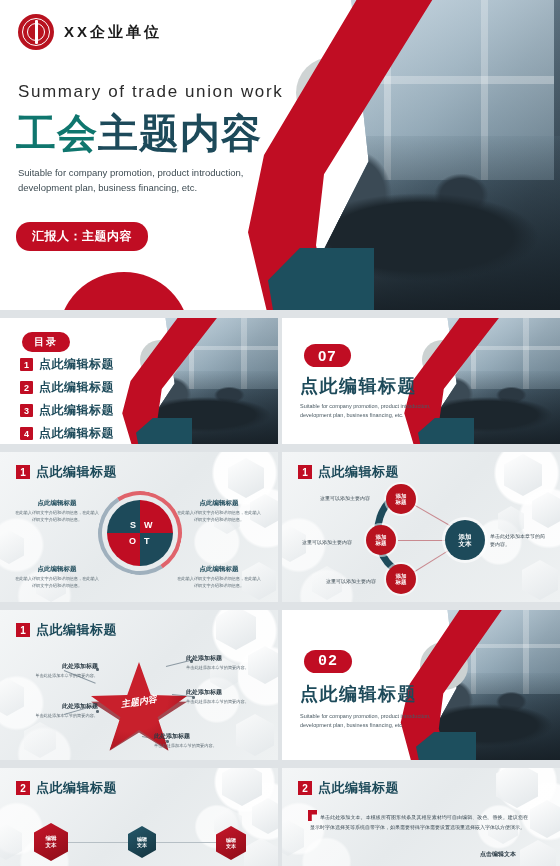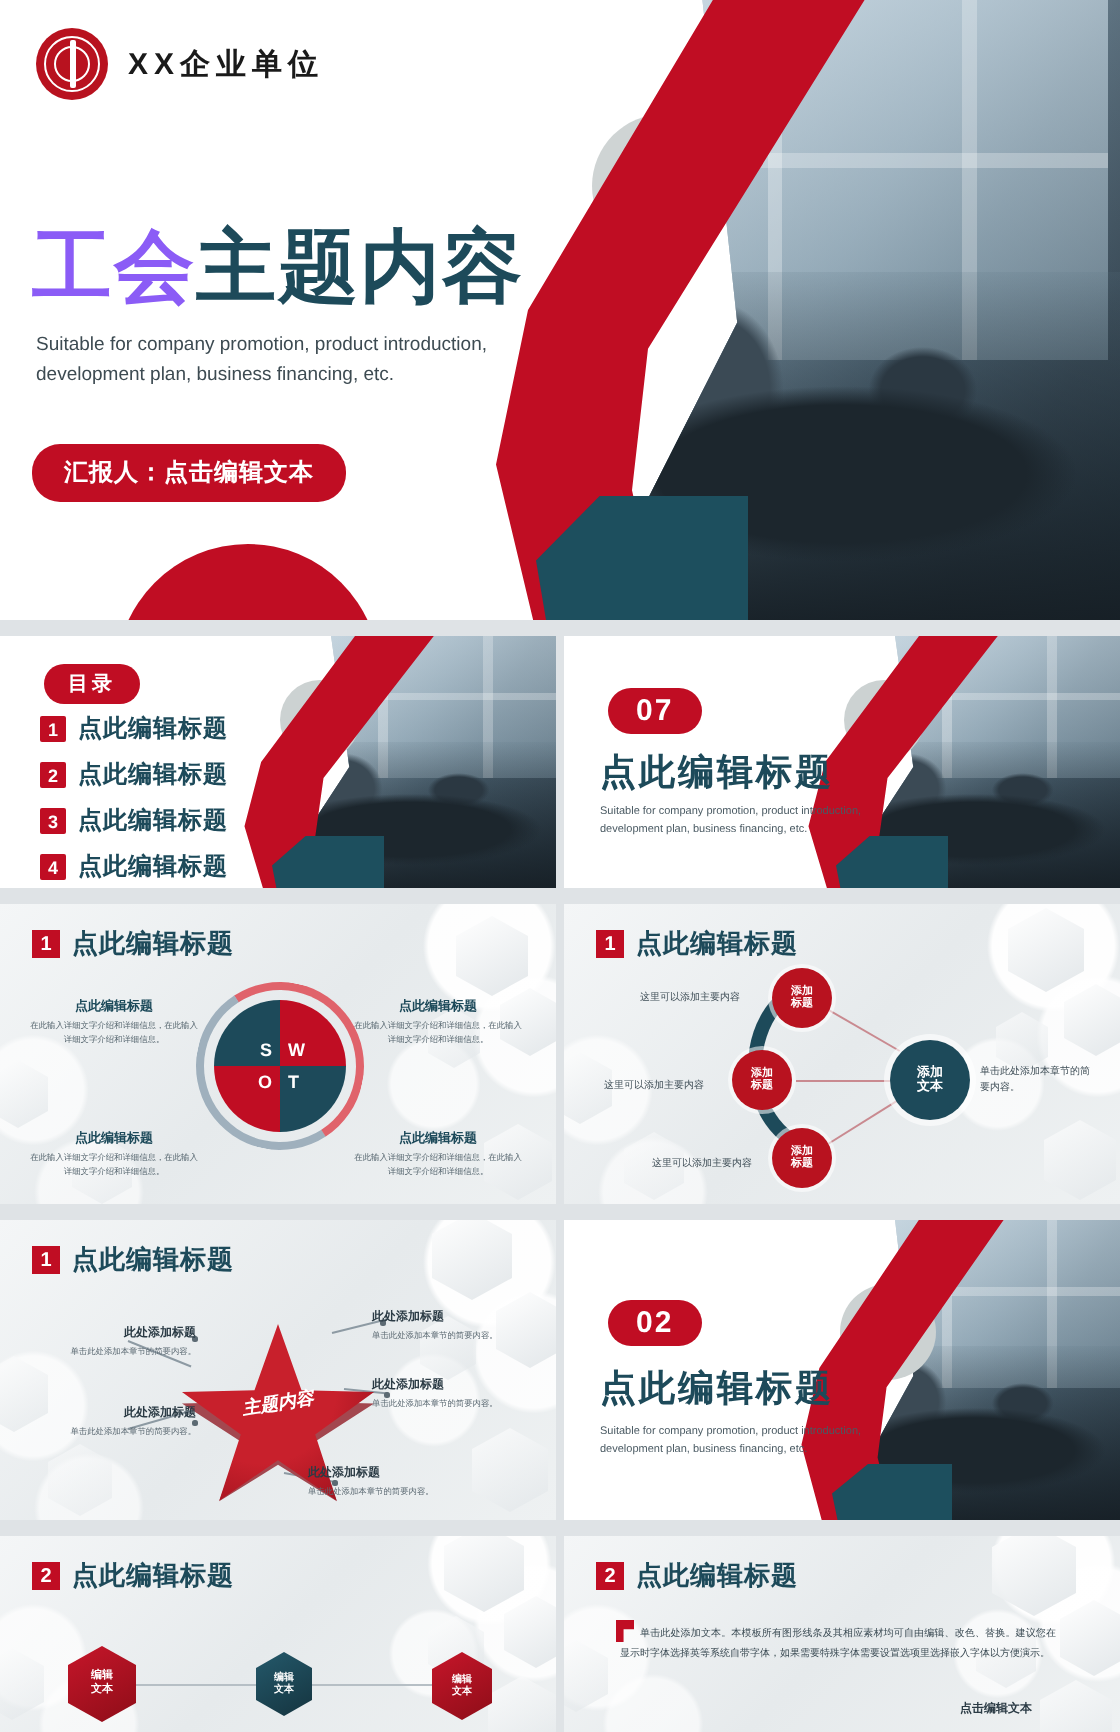--- a/index.html
+++ b/index.html
@@ -68,21 +68,21 @@
     background: #fff; border-radius: 1px;
   }
   .logo-text { font-size: 15px; font-weight: bold; letter-spacing: 3px; color: #1a1a1a; }
   .cover-en {
     position: absolute; left: 18px; top: 82px; font-size: 17px; letter-spacing: 1.6px;
     color: #2b2b2b; font-weight: 400;
   }
   .cover-cn {
     position: absolute; left: 16px; top: 106px; font-size: 40px; font-weight: bold; letter-spacing: 1px;
   }
-  .cover-cn .red { color: #8b5cf6; }
+  .cover-cn .red { color: #0f766e; }
   .cover-cn .teal { color: #1d4a5a; }
   .cover-sub {
     position: absolute; left: 18px; top: 166px; width: 250px; font-size: 9.5px;
     line-height: 1.55; color: #3d4b52;
   }
   .cover-badge {
     position: absolute; left: 16px; top: 222px; padding: 6px 16px; border-radius: 14px;
     background: #c00d23; color: #fff; font-size: 12px; font-weight: bold; letter-spacing: .5px;
   }
 
@@ -291,25 +291,26 @@
 
     <div class="logo-row">
       <span class="logo-mark">
           <i></i>
           <b></b>
           <s></s>
         </span>
       <span class="logo-text">XX企业单位</span>
     </div>
 
+    <div class="cover-en">Summary of trade union work</div>
     <div class="cover-cn">
       <span class="red">工会</span><span class="teal">主题内容</span>
     </div>
     <div class="cover-sub">Suitable for company promotion, product introduction, development plan, business financing, etc.</div>
-    <div class="cover-badge">汇报人：点击编辑文本</div>
+    <div class="cover-badge">汇报人：主题内容</div>
   </section>
 
   <section class="slide" id="slide-toc">
     <div class="hphoto"></div>
     <div class="hgrey" style="left:140px;top:22px;width:40px;height:40px;"></div>
     <div class="hred" style="left:116px;top:-4px;width:104px;height:134px;"></div>
     <div class="hteal" style="left:136px;top:100px;width:56px;height:32px;"></div>
 
     <div class="toc-chip">目录</div>
     <div class="toc-list">
@@ -478,21 +479,21 @@
       <div class="b">单击此处添加本章节的简要内容。</div>
     </div>
   </section>
 
   <section class="slide" id="slide-sec2">
     <div class="hphoto"></div>
     <div class="hgrey" style="left:138px;top:32px;width:48px;height:48px;"></div>
     <div class="hred" style="left:112px;top:-6px;width:112px;height:160px;"></div>
     <div class="hteal" style="left:134px;top:122px;width:60px;height:32px;"></div>
 
-    <div class="sec-badge" style="top:40px;">02</div>
+    <div class="sec-badge" style="top:40px;font-family:Liberation Mono, monospace;">02</div>
     <div class="sec-title" style="top:72px;">点此编辑标题</div>
     <div class="sec-sub" style="top:102px;">Suitable for company promotion, product introduction, development plan, business financing, etc.</div>
   </section>
 
   <section class="slide hexbg" id="slide-hexflow">
     <div class="hexes">
       <div class="hx" style="left:222px;top:-6px;width:40px;height:44px;"></div>
       <div class="hx" style="left:252px;top:30px;width:32px;height:36px;"></div>
       <div class="hx" style="left:214px;top:40px;width:28px;height:32px;opacity:.6;"></div>
       <div class="hx" style="left:-10px;top:56px;width:32px;height:36px;opacity:.6;"></div>

